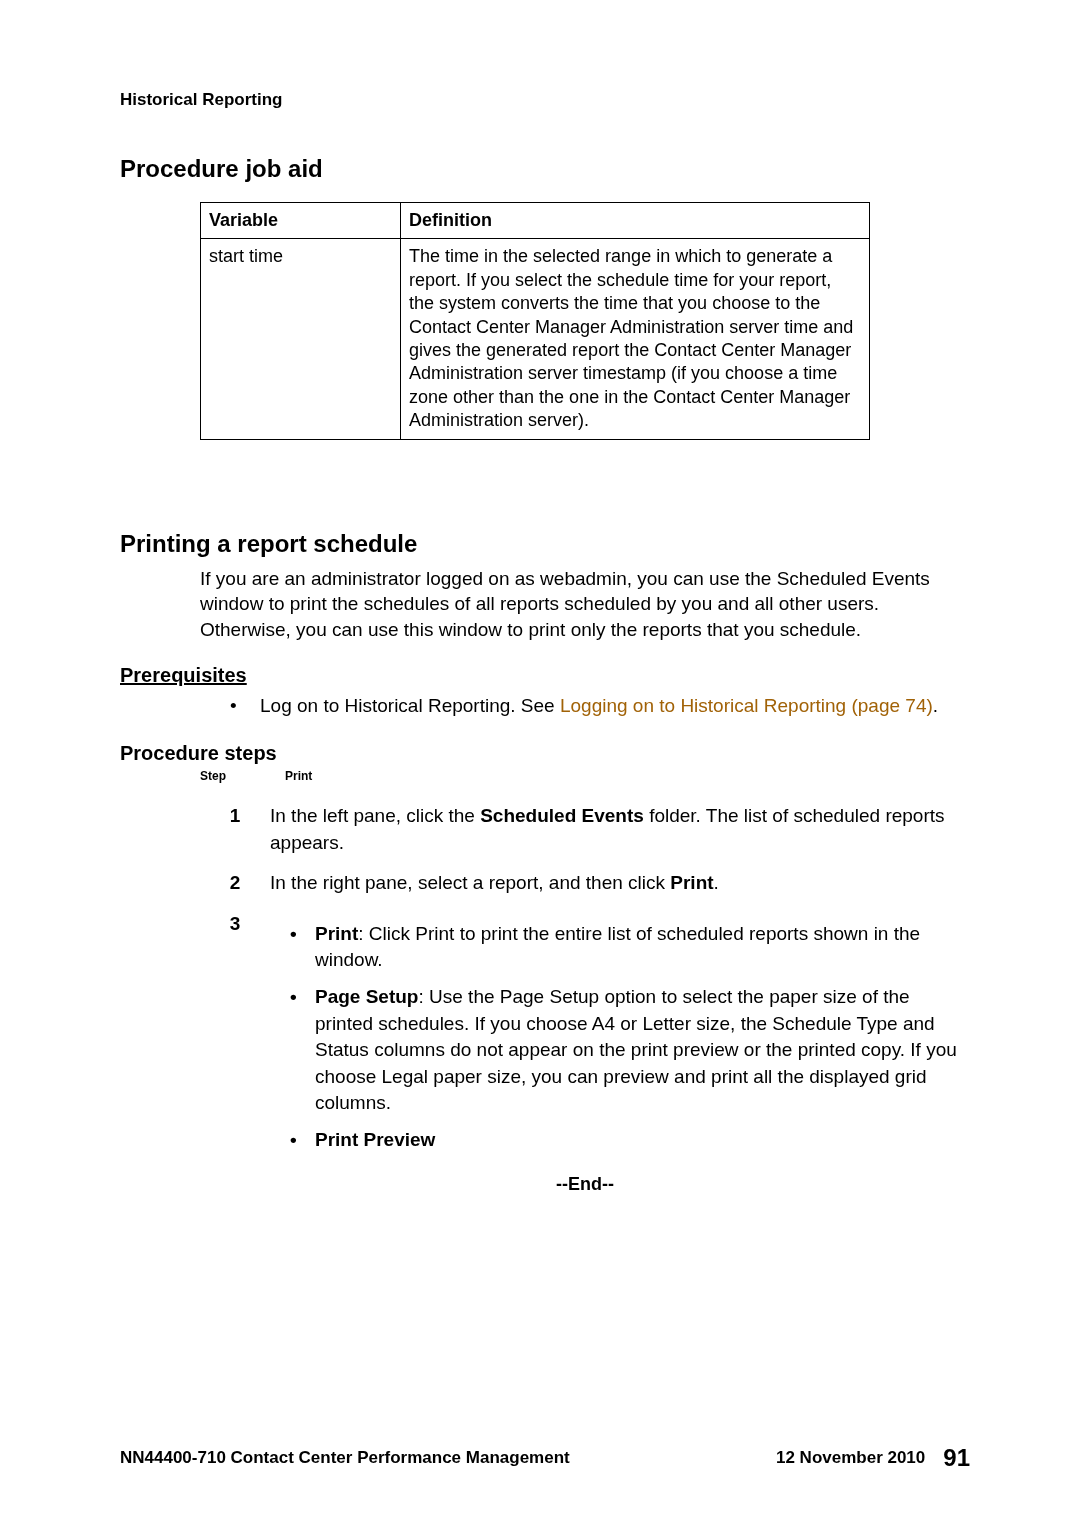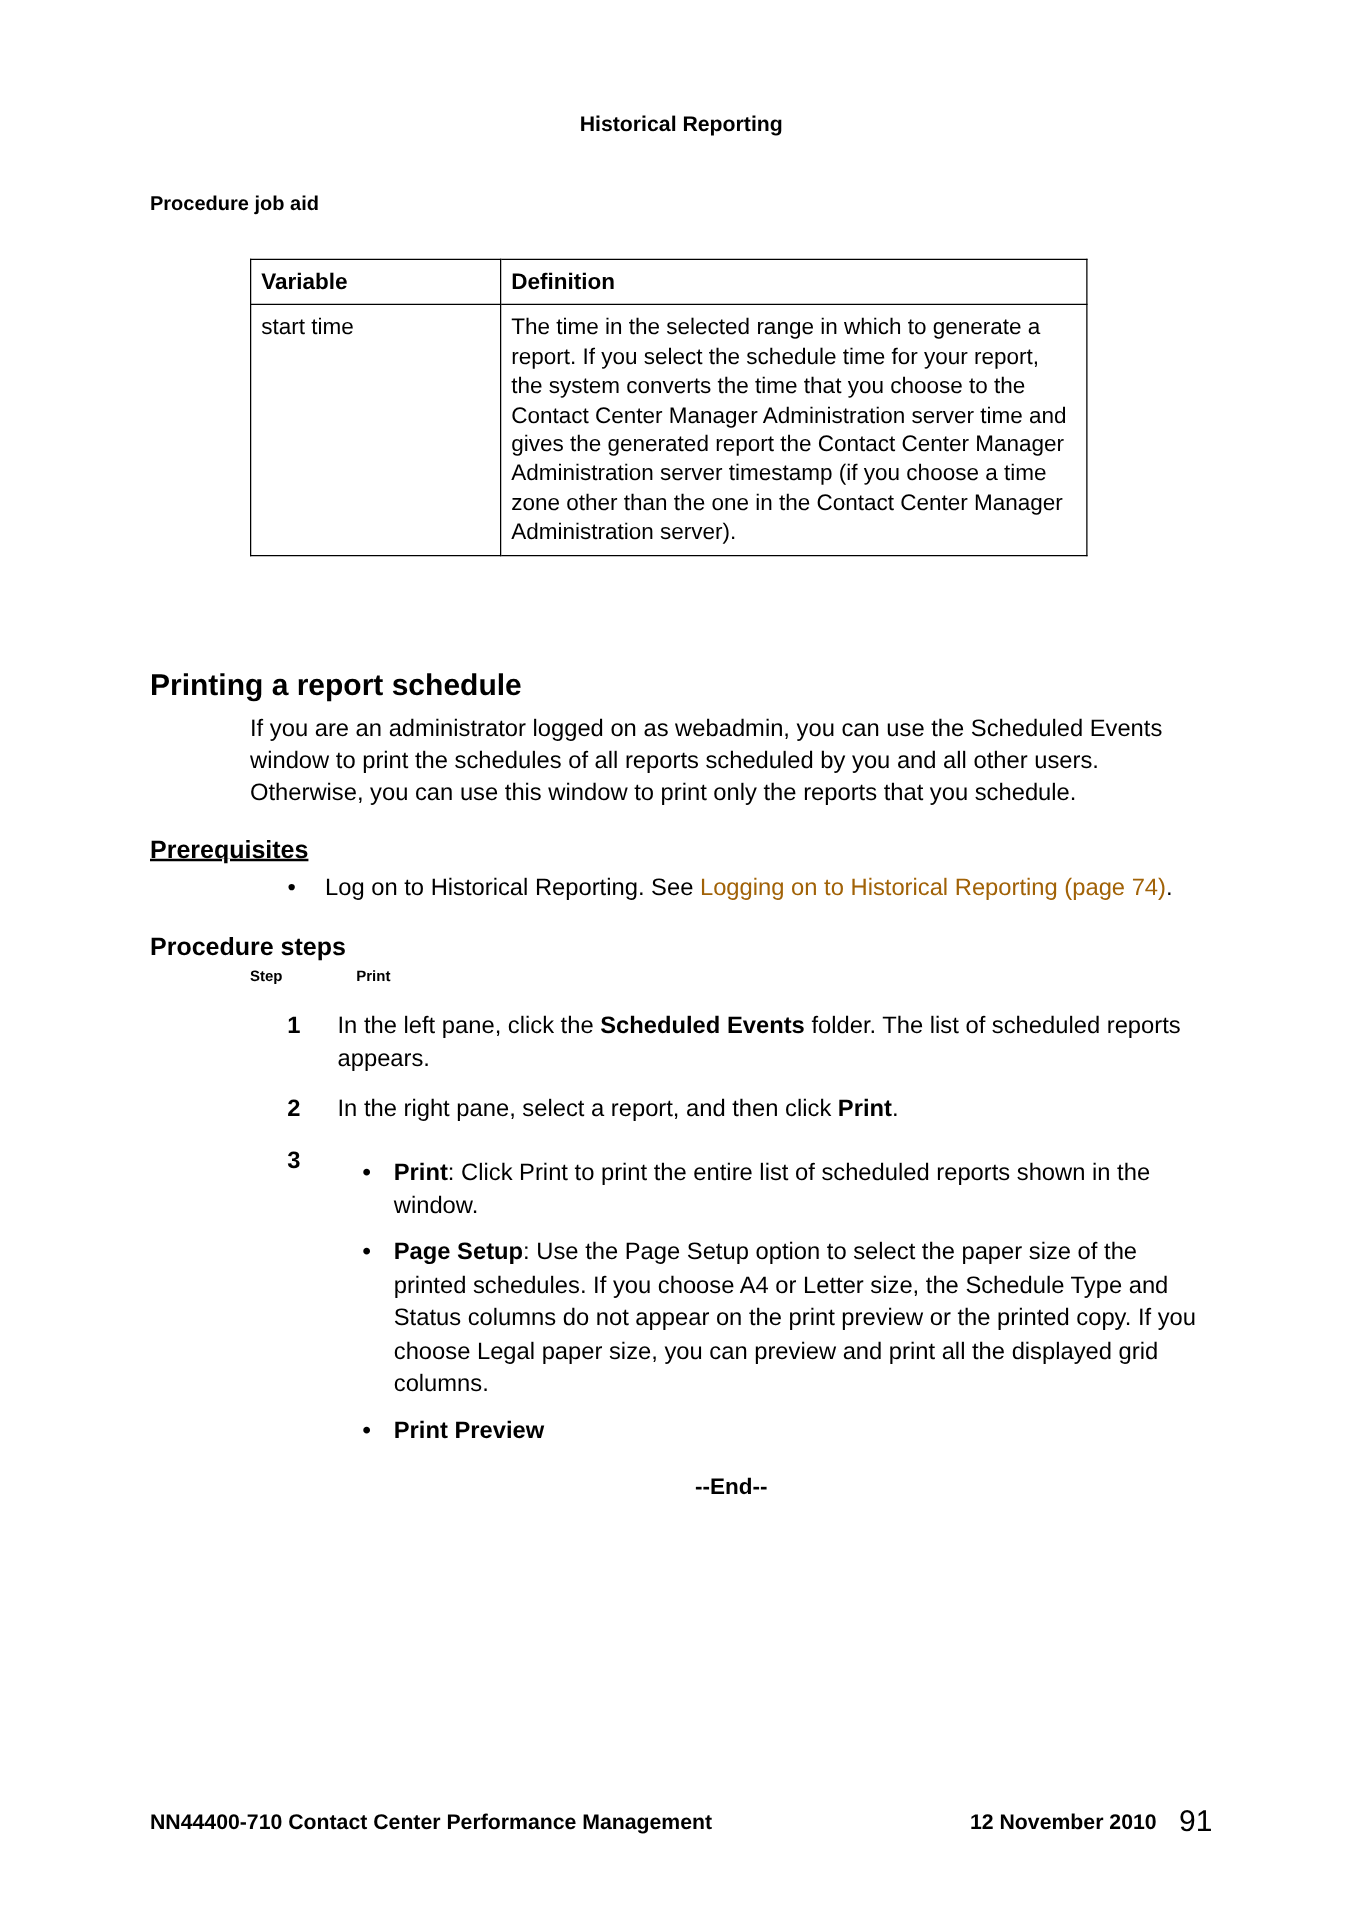--- a/index.html
+++ b/index.html
@@ -6,29 +6,29 @@
   body {
     width: 1080px;
     height: 1527px;
     background: #ffffff;
     font-family: Arial, Helvetica, sans-serif;
     color: #000000;
     position: relative;
     padding: 90px 110px 60px 120px;
   }
   .header-right {
-    text-align: center;
+    text-align: left;
     font-weight: bold;
     font-size: 17px;
     margin-bottom: 45px;
   }
   .section-h3 {
     font-weight: bold;
-    font-size: 16px;
-    margin-bottom: 34px;
+    font-size: 24px;
+    margin-bottom: 19px;
   }
   .var-table {
     border-collapse: collapse;
     width: 670px;
     margin-left: 80px;
     margin-bottom: 90px;
     padding-left: 28px;
   }
   .var-table th, .var-table td {
     border: 1px solid #000;
@@ -119,21 +119,21 @@
     position: absolute;
     bottom: 55px;
     left: 120px;
     right: 110px;
     display: flex;
     justify-content: space-between;
     align-items: baseline;
     font-size: 17px;
     font-weight: bold;
   }
-  .footer .page-num { font-size: 24px; font-weight: normal; margin-left: 18px;}
+  .footer .page-num { font-size: 24px; font-weight: bold; margin-left: 18px;}
   .footer-right { display:flex; align-items: center;}
   .bold { font-weight: bold; }
 </style>
 </head>
 <body>
 
 <div class="header-right">Historical Reporting</div>
 
 <div class="section-h3">Procedure job aid</div>
 

